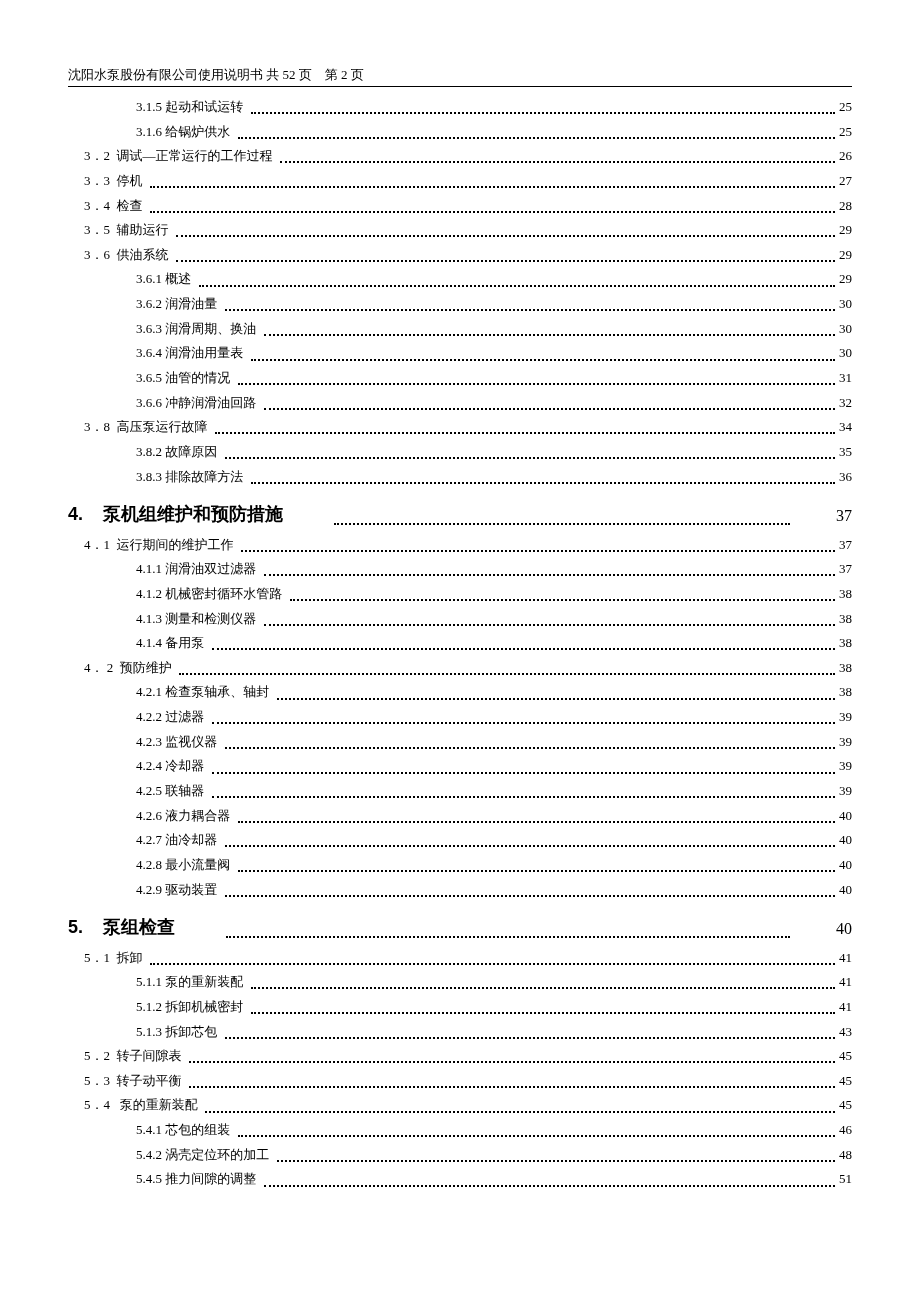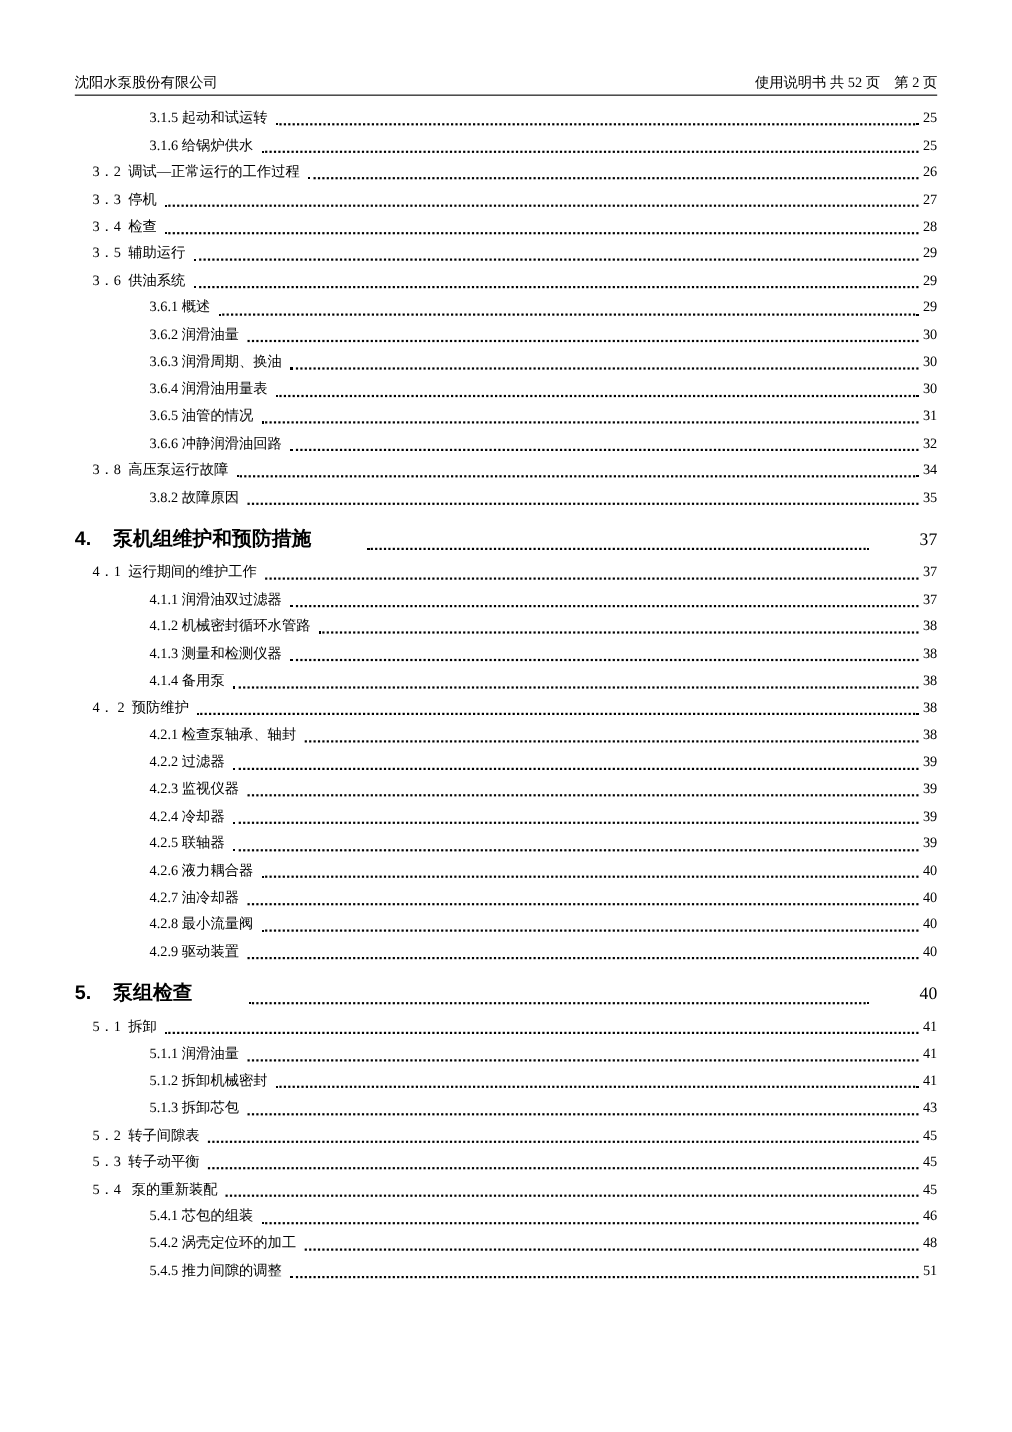--- a/index.html
+++ b/index.html
@@ -7,21 +7,21 @@
       background: #fff;
       font-family: "SimSun", "宋体", serif;
       width: 920px;
       margin: 0 auto;
       padding: 66px 68px 40px 68px;
       color: #000;
       font-size: 13px;
     }
     .header-row {
       display: flex;
-      justify-content: space-between;
+      justify-content: flex-start;
       border-bottom: 1px solid #000;
       padding-bottom: 2px;
       margin-bottom: 10px;
       font-size: 13px;
     }
     .header-right { white-space: pre; }
     .toc { width: 100%; }
     .toc-row {
       display: flex;
       align-items: flex-end;
@@ -128,20 +128,25 @@
     <div class="toc-row lvl2">
       <span class="toc-label">3．8  高压泵运行故障 </span>
       <span class="toc-leader"></span>
       <span class="toc-page">34</span>
     </div>
     <div class="toc-row lvl3">
       <span class="toc-label">3.8.2 故障原因 </span>
       <span class="toc-leader"></span>
       <span class="toc-page">35</span>
     </div>
+    <div class="toc-row lvl3">
+      <span class="toc-label">3.8.3 排除故障方法 </span>
+      <span class="toc-leader"></span>
+      <span class="toc-page">36</span>
+    </div>
     <div class="toc-row lvl1">
       <span class="toc-label">4.    泵机组维护和预防措施 </span>
       <span class="toc-leader"></span>
       <span class="toc-page">37</span>
     </div>
     <div class="toc-row lvl2">
       <span class="toc-label">4．1  运行期间的维护工作 </span>
       <span class="toc-leader"></span>
       <span class="toc-page">37</span>
     </div>
@@ -219,21 +224,21 @@
       <span class="toc-label">5.    泵组检查 </span>
       <span class="toc-leader"></span>
       <span class="toc-page">40</span>
     </div>
     <div class="toc-row lvl2">
       <span class="toc-label">5．1  拆卸 </span>
       <span class="toc-leader"></span>
       <span class="toc-page">41</span>
     </div>
     <div class="toc-row lvl3">
-      <span class="toc-label">5.1.1 润滑油量 </span>
+      <span class="toc-label">5.1.1 泵的重新装配 </span>
       <span class="toc-leader"></span>
       <span class="toc-page">41</span>
     </div>
     <div class="toc-row lvl3">
       <span class="toc-label">5.1.2 拆卸机械密封 </span>
       <span class="toc-leader"></span>
       <span class="toc-page">41</span>
     </div>
     <div class="toc-row lvl3">
       <span class="toc-label">5.1.3 拆卸芯包 </span>

